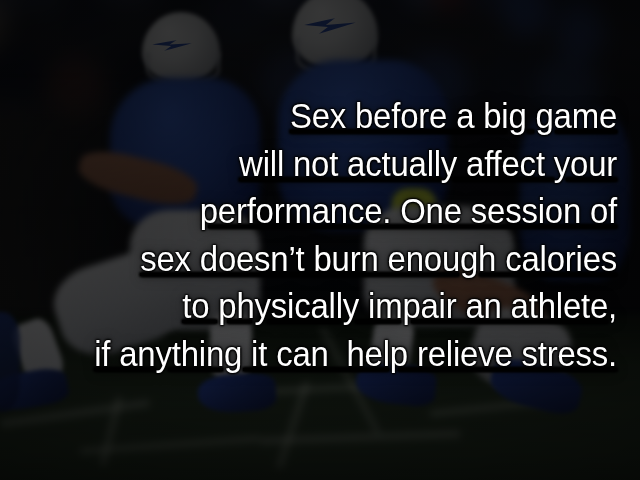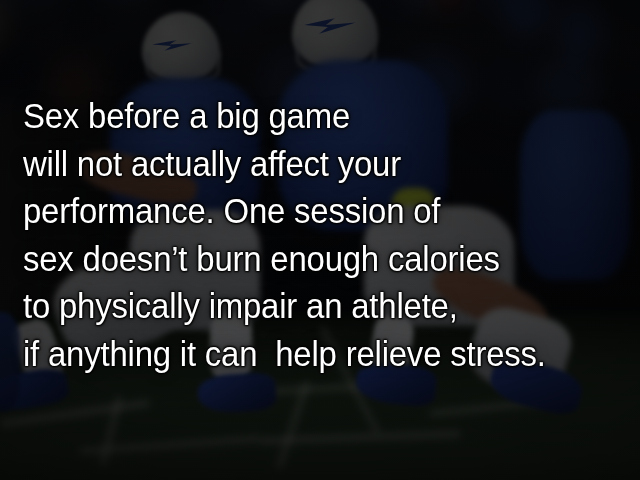--- a/index.html
+++ b/index.html
@@ -135,23 +135,24 @@
     background:
       radial-gradient(ellipse 78% 62% at 50% 48%, rgba(0,0,0,.40) 0%, rgba(0,0,0,.56) 55%, rgba(0,0,0,.72) 100%),
       linear-gradient(180deg, rgba(0,0,0,.42) 0%, rgba(0,0,0,.50) 45%, rgba(0,0,0,.34) 78%, rgba(0,0,0,.52) 100%);
   }
 
   
   .caption {
     position: absolute;
     left: 0; right: 0;
     top: 92px;
-    text-align: left;
+    text-align: right;
     z-index: 10;
     padding: 0 4px;
+    text-decoration: underline;
   }
   .line {
     display: block;
     color: #ffffff;
     font-family: "Liberation Sans", sans-serif;
     font-size: 35px;
     line-height: 47.5px;
     font-weight: 400;
     letter-spacing: -0.2px;
     white-space: pre;

